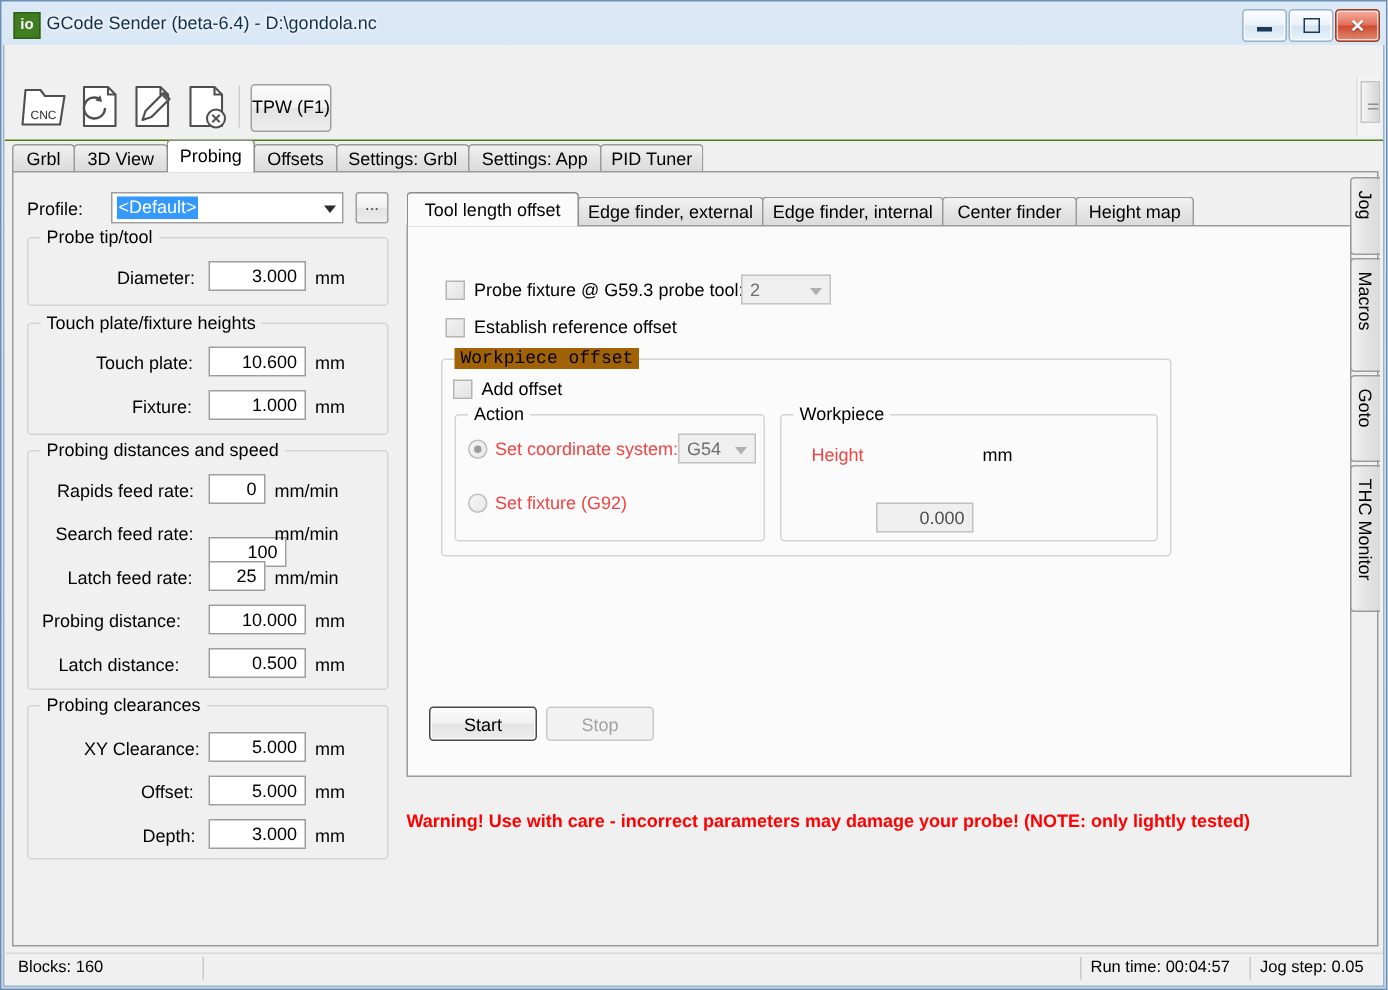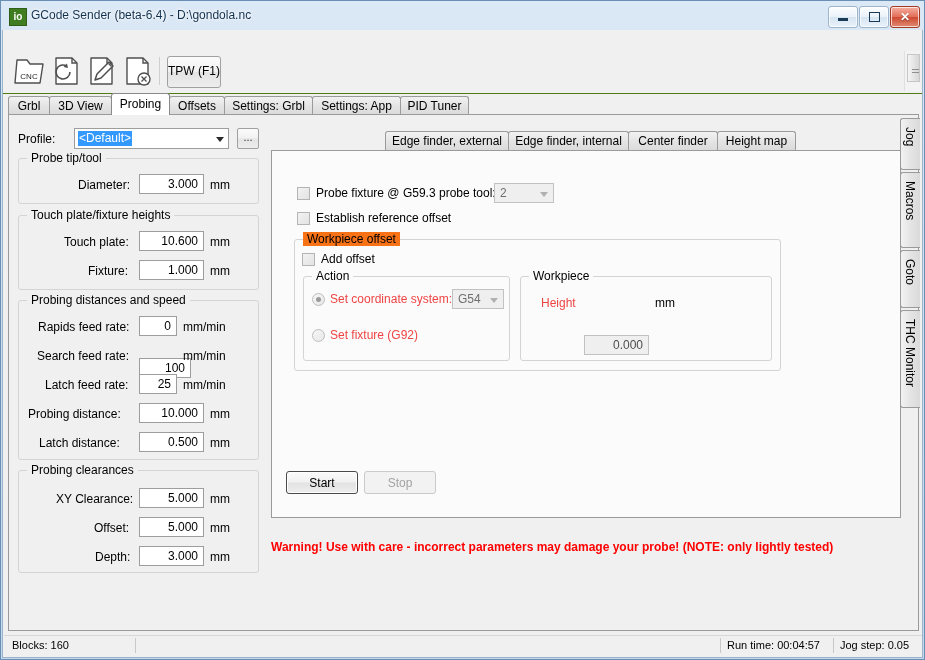--- a/index.html
+++ b/index.html
@@ -384,41 +384,42 @@
         <div class="tbox" style="left:123px;top:389px;width:65px;">5.000</div>
         <div class="unit" style="left:194px;top:393px;">mm</div>
 
         <div class="lbl" style="left:79px;top:422px;">Depth:</div>
         <div class="tbox" style="left:123px;top:418px;width:65px;">3.000</div>
         <div class="unit" style="left:194px;top:422px;">mm</div>
       </div>
 
       <div id="innerpanel">
         <div id="inner-tabstrip">
+          <div class="itab active" style="left:0px;width:115px;">Tool length offset</div>
           <div class="itab" style="left:114px;width:124px;">Edge finder, external</div>
           <div class="itab" style="left:237px;width:121px;">Edge finder, internal</div>
           <div class="itab" style="left:357px;width:90px;">Center finder</div>
           <div class="itab" style="left:446px;width:79px;">Height map</div>
         </div>
 
         <div id="inner-page">
 
           <div class="cbox" style="left:25px;top:36px;"></div>
           <div class="lbl" style="left:44px;top:35px;">Probe fixture @ G59.3</div>
           <div class="lbl" style="left:167px;top:35px;">probe tool:</div>
           <div class="combo" style="left:222px;top:32px;width:60px;">
             <span>2</span>
             <span class="carr"></span>
           </div>
 
           <div class="cbox" style="left:25px;top:61px;"></div>
           <div class="lbl" style="left:44px;top:60px;">Establish reference offset</div>
 
           <div class="grp" style="left:22px;top:88px;width:487px;height:132px;">
-            <div class="cap" style="background:#f97316;">Workpiece offset</div>
+            <div class="cap" style="background:#a16207;font-family:Liberation Mono, monospace;">Workpiece offset</div>
           </div>
           <div class="cbox" style="left:30px;top:102px;"></div>
           <div class="lbl" style="left:49px;top:101px;">Add offset</div>
 
           <div class="grp" style="left:31px;top:125px;width:207px;height:85px;">
             <div class="cap" style="background:#fbfbfb;">Action</div>
           </div>
           <div class="rbtn" style="left:40px;top:142px;">
               <div class="dot"></div>
             </div>

